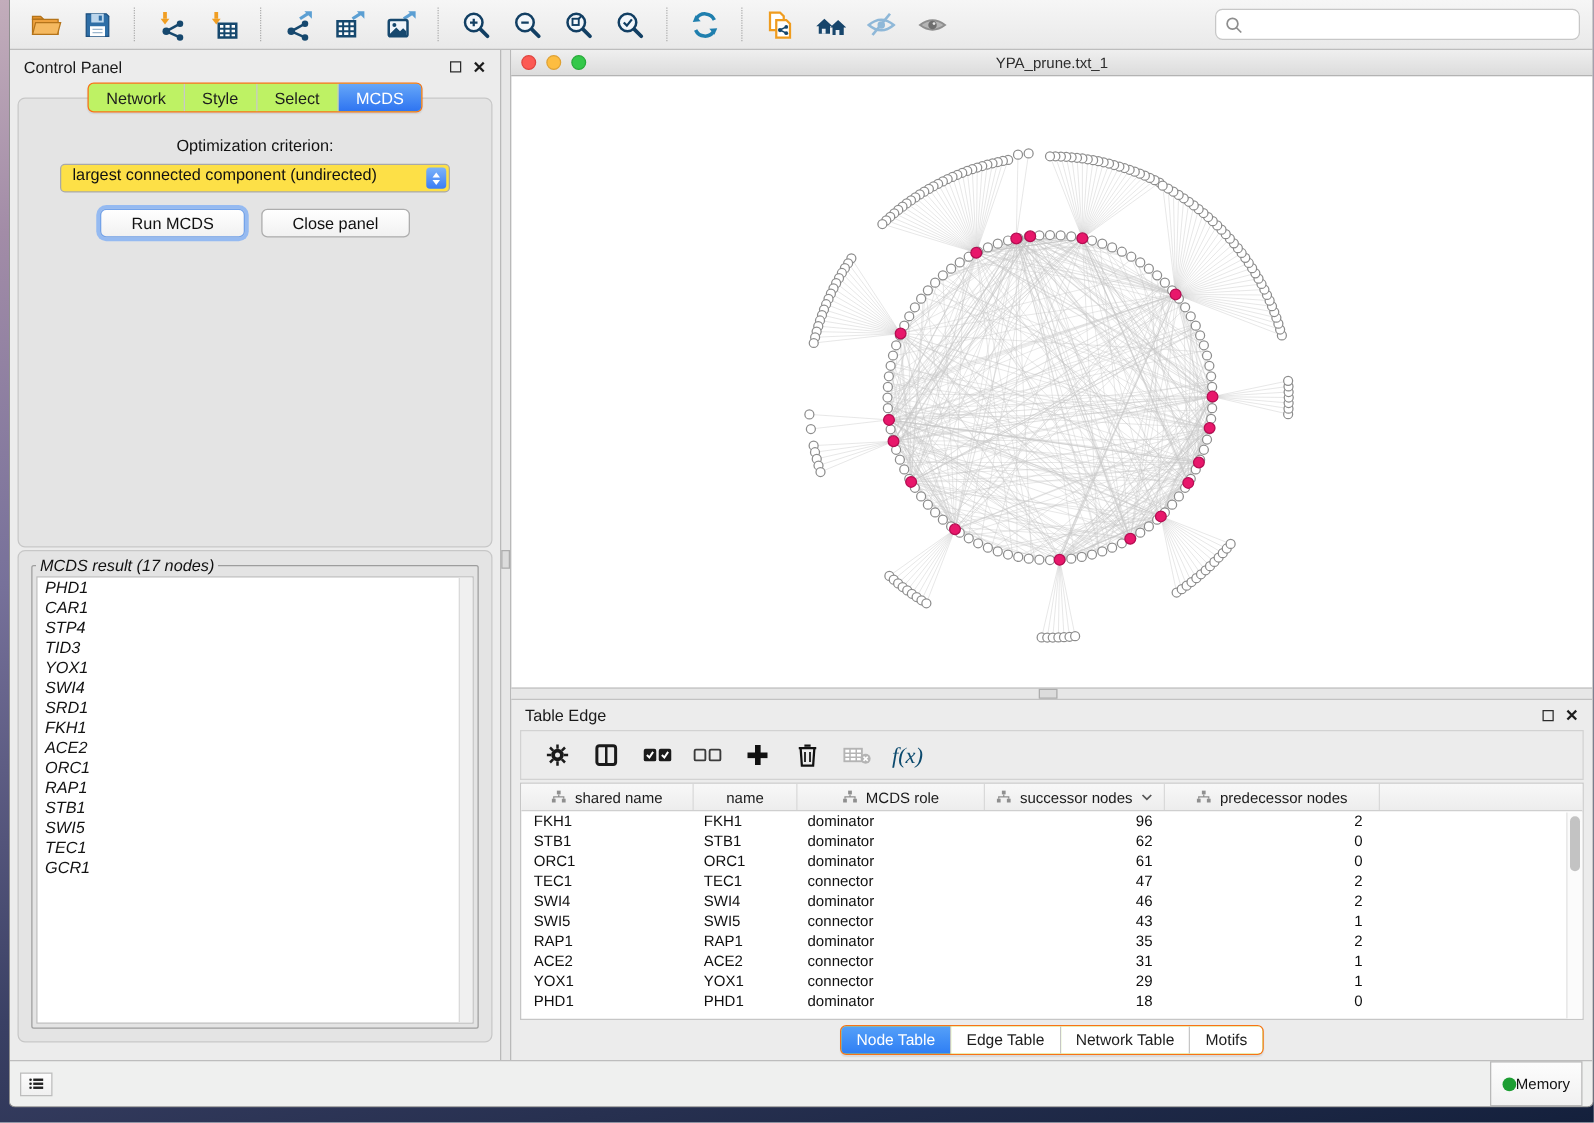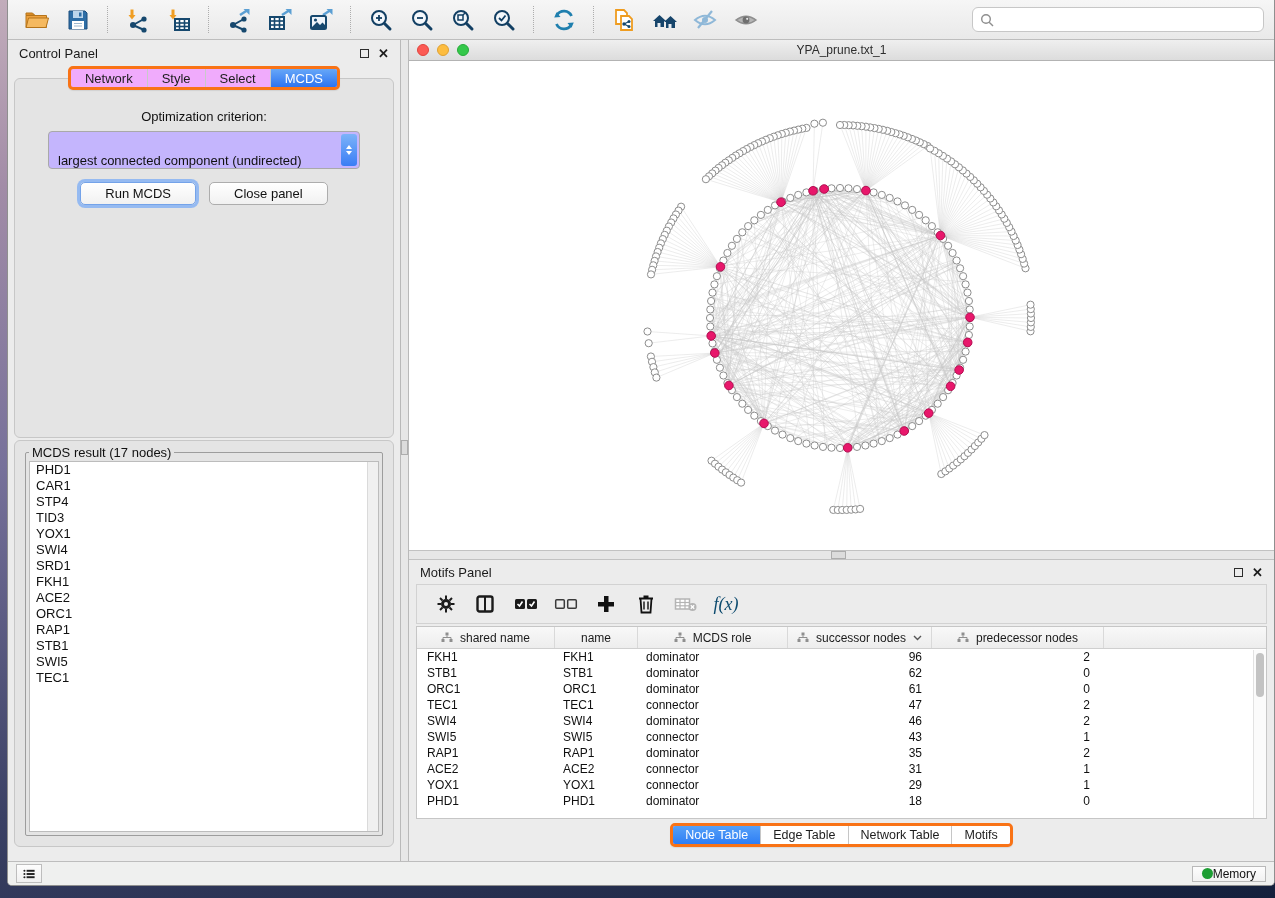--- a/index.html
+++ b/index.html
@@ -29,46 +29,46 @@
     font-family:"Liberation Sans",sans-serif; }
   
   .main { flex:1; display:flex; min-height:0; }
   
   .control-panel { flex:0 0 392px; width:392px; display:flex; flex-direction:column; background:#ececec; min-height:0; }
   .cp-header { flex:0 0 26px; display:flex; align-items:center; padding:0 11px; font-size:13px; color:#1a1a1a; }
   .win-icons { margin-left:auto; display:flex; gap:9px; align-items:center; }
   .float-icon { width:9px; height:9px; border:1.5px solid #2c2c2c; display:inline-block; background:transparent; }
   .close-icon { font-size:13px; font-weight:700; color:#1c1c1c; line-height:1; }
   .cp-tabs { display:flex; justify-content:center; position:relative; z-index:2; flex:0 0 24px; }
-  .seg { display:flex; background:#f0abfc; border:3px solid #f97316; border-radius:5px; overflow:hidden;
+  .seg { display:flex; background:#bef264; border:1px solid #f97316; border-radius:5px; overflow:hidden;
          box-shadow:0 1px 1px rgba(0,0,0,.08); height:24px; }
   .cp-tab { padding:3px 14px; font-size:13px; color:#1d1d1d; border-right:1px solid #c9c9c9;
             display:flex; align-items:center; }
   .cp-tab:last-child { border-right:none; }
   .cp-tab.active { background:linear-gradient(#66a7f8,#2e74f1); color:#fff; }
   .cp-body { flex:1; display:flex; flex-direction:column; padding:0 6px 14px; min-height:0; margin-top:-12px; }
   .cp-section-top { background:#e4e4e4; border:1px solid #c7c7c7; border-radius:6px;
                     flex:0 0 360px; padding-top:30px; }
   .opt-label { text-align:center; font-size:13px; color:#111; }
-  .select { width:312px; margin:7px auto 0; height:38px; background:#c4b5fd; border:1px solid #a9a9a9;
-            border-radius:4px; display:flex; align-items:flex-end; font-size:13px; padding-left:9px;
+  .select { width:312px; margin:7px auto 0; height:23px; background:#fde047; border:1px solid #a9a9a9;
+            border-radius:4px; display:flex; align-items:flex-start; font-size:13px; padding-left:9px;
             position:relative; color:#111; }
   .spinner { position:absolute; right:2px; top:2px; bottom:2px; width:16px; border-radius:3px;
              background:linear-gradient(#7cb3f9,#3a7df5); display:flex; flex-direction:column;
              align-items:center; justify-content:center; gap:2px; }
   .spin-up { width:0; height:0; border-left:3.5px solid transparent; border-right:3.5px solid transparent;
              border-bottom:4px solid #fff; }
   .spin-dn { width:0; height:0; border-left:3.5px solid transparent; border-right:3.5px solid transparent;
              border-top:4px solid #fff; }
   .btn-row { display:flex; justify-content:center; gap:13px; margin-top:13px; }
   .btn { background:linear-gradient(#ffffff,#f1f1f1); border:1px solid #adadad; border-radius:5px;
          font-size:13px; padding:3px 24px; color:#111; font-family:"Liberation Sans",sans-serif; }
   .btn.focused { box-shadow:0 0 0 3px rgba(96,158,250,.6); border-color:#74a3e9; }
   .cp-section-bottom { margin-top:2px; flex:1; background:#e4e4e4; border:1px solid #c7c7c7;
-                       border-radius:6px; min-height:0; padding:4px 10px 10px; display:flex; }
+                       border-radius:6px; min-height:0; padding:4px 10px 10px; display:flex;font-style:italic; }
   .mcds-fieldset { flex:1; border:1px solid #9d9d9d; border-radius:2px; margin:0; padding:1px 3px 3px;
                    display:flex; flex-direction:column; min-height:0; }
   .mcds-fieldset legend { font-size:13px; color:#111; padding:0 3px; }
   .listbox { flex:1; background:#fff; border:1px solid #bcbcbc; position:relative; overflow:hidden;
              font-size:13px; color:#111; }
   .mcds-item { height:16px; line-height:16px; padding:0 6px; }
   .list-scroll { position:absolute; top:0; right:0; bottom:0; width:11px; background:#f0f0f0;
                  border-left:1px solid #dadada; }
   
   .v-splitter { flex:0 0 9px; background:#e7e7e7; border-left:1px solid #b9b9b9;
@@ -118,21 +118,21 @@
   .tp-tabs { flex:0 0 32px; display:flex; justify-content:center; align-items:center; }
   .tp-tab { padding:3px 12px; font-size:12.5px; color:#1d1d1d; border-right:1px solid #c6c6c6;
             background:#fff; display:flex; align-items:center; }
   .tp-tab:last-child { border-right:none; }
   .tp-tab.active { background:linear-gradient(#55a0f8,#2e7ef4); color:#fff; }
   
   .status-bar { flex:0 0 24px; background:#eff0ef; border-top:1px solid #bdbdbd; display:flex;
                 align-items:center; padding:0 8px; }
   .status-list-btn { width:26px; height:19px; background:linear-gradient(#fdfdfd,#f0f0f0);
                      border:1px solid #bdbdbd; display:flex; align-items:center; justify-content:center; }
-  .memory-btn { margin-left:auto; height:16px; background:linear-gradient(#fdfdfd,#f1f1f1);
+  .memory-btn { margin-left:auto; height:36px; background:linear-gradient(#fdfdfd,#f1f1f1);
                 border:1px solid #b9b9b9; display:flex; align-items:center; gap:0; padding:0 9px;
                 font-size:12px; color:#111; font-family:"Liberation Sans",sans-serif; }
   .mem-dot { width:11px; height:11px; border-radius:50%; background:#1d9e33; }
 </style>
 </head>
 <body>
 
 <div class="app">
 
   <div class="toolbar">
@@ -336,20 +336,21 @@
                   <div class="mcds-item">YOX1</div>
                   <div class="mcds-item">SWI4</div>
                   <div class="mcds-item">SRD1</div>
                   <div class="mcds-item">FKH1</div>
                   <div class="mcds-item">ACE2</div>
                   <div class="mcds-item">ORC1</div>
                   <div class="mcds-item">RAP1</div>
                   <div class="mcds-item">STB1</div>
                   <div class="mcds-item">SWI5</div>
                   <div class="mcds-item">TEC1</div>
+                  <div class="mcds-item">GCR1</div>
                 </div>
               <div class="list-scroll"></div>
             </div>
           </fieldset>
         </div>
       </div>
     </div>
 
     <div class="v-splitter">
       <div class="handle"></div>
@@ -1198,21 +1199,21 @@
             </svg>
         </div>
       </div>
 
       <div class="h-splitter">
         <div class="handle"></div>
       </div>
 
       <div class="table-panel">
         <div class="tp-header">
-          <span>Motifs Panel</span>
+          <span>Table Edge</span>
           <span class="win-icons">
             <span class="float-icon"></span>
             <span class="close-icon">✕</span>
           </span>
         </div>
         <div class="tp-toolbar">
           <button class="tpbtn">
               <svg width="20" height="20" viewBox="0 0 20 20">
                 <g stroke="#1b1b1b" stroke-width="2">
                   <line x1="10" y1="1.5" x2="10" y2="5"></line>

